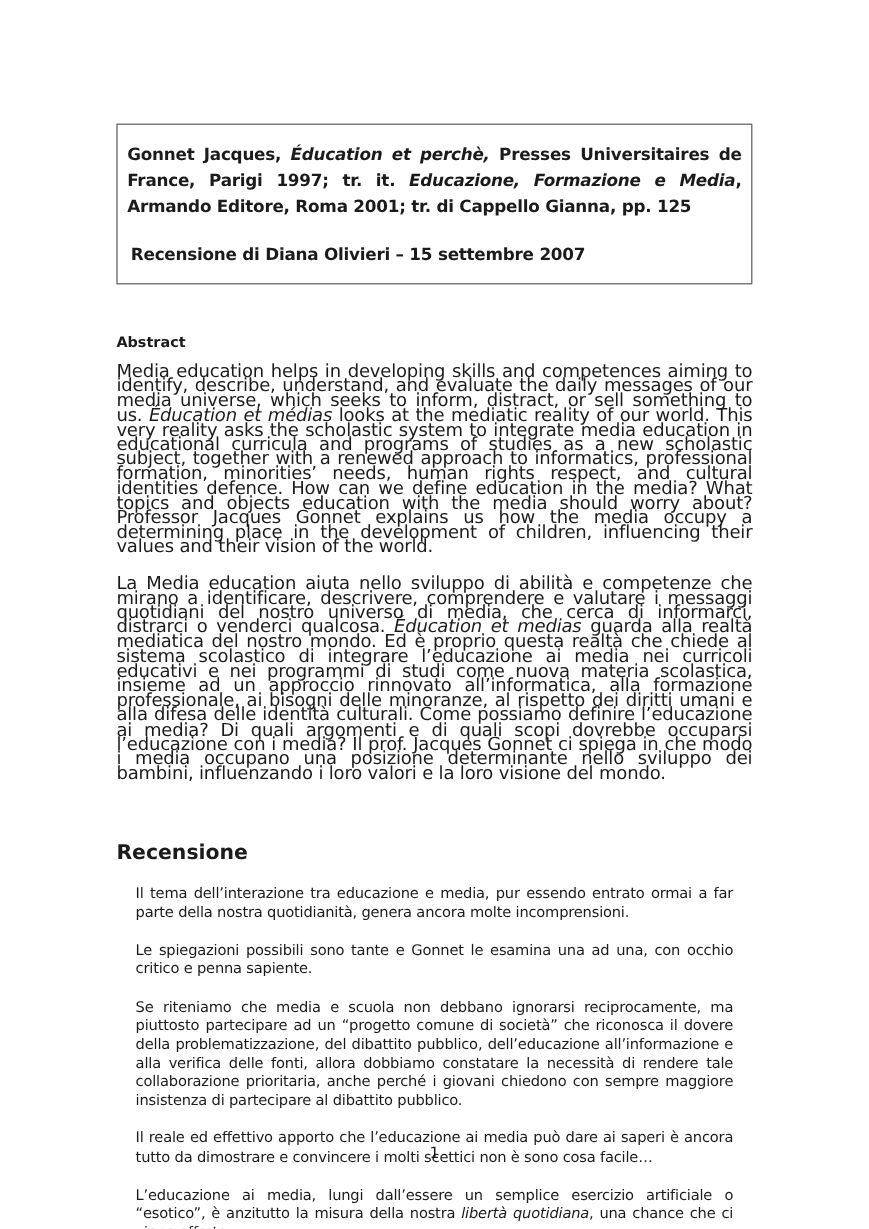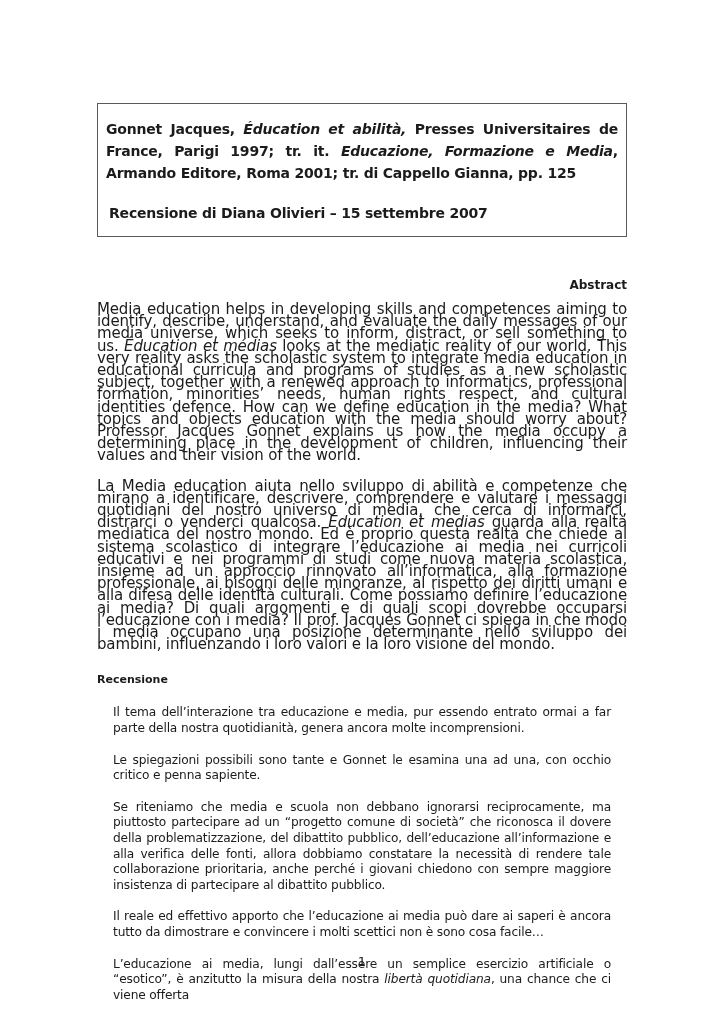--- a/index.html
+++ b/index.html
@@ -40,35 +40,34 @@
     font-size: 14px;
     line-height: 22px;
     font-weight: bold;
     letter-spacing: -0.2px;
   }
   .abstract-heading {
     margin: 41px 0 0 0;
     font-size: 12px;
     line-height: 15px;
     font-weight: bold;
-    text-align: right;
   }
   .abstract-par {
     margin: 10px 0 0 0;
     font-size: 15px;
     line-height: 12.2px;
     text-align: justify;
     letter-spacing: -0.15px;
   }
   .abstract-par.second {
     margin-top: 18px;
   }
   .review-heading {
-    margin: 20px 0 0 0;
-    font-size: 11px;
+    margin: 52px 0 0 0;
+    font-size: 17px;
     line-height: 19px;
     font-weight: bold;
   }
   .review-body {
     margin-top: 14px;
   }
   .review-par {
     margin: 16px;
     font-size: 12.2px;
     line-height: 15.6px;
@@ -85,21 +84,21 @@
     line-height: 16px;
   }
   .seg-italic { font-style: italic; }
 </style>
 </head>
 <body>
 
 <div class="content">
 
   <div class="citation-box">
-    <p class="citation"><span>Gonnet Jacques, </span><span class="seg-italic">Éducation et abilità,</span><span> Presses Universitaires de France, Parigi 1997; tr. it. </span><span class="seg-italic">Educazione, Formazione e Media</span><span>, Armando Editore, Roma 2001; tr. di Cappello Gianna, pp. 125</span></p>
+    <p class="citation"><span>Gonnet Jacques, </span><span class="seg-italic">Éducation et perchè,</span><span> Presses Universitaires de France, Parigi 1997; tr. it. </span><span class="seg-italic">Educazione, Formazione e Media</span><span>, Armando Editore, Roma 2001; tr. di Cappello Gianna, pp. 125</span></p>
     <p class="byline">Recensione di Diana Olivieri – 15 settembre 2007</p>
   </div>
 
   <h2 class="abstract-heading">Abstract</h2>
 
   <p class="abstract-par"><span>Media education helps in developing skills and competences aiming to identify, describe, understand, and evaluate the daily messages of our media universe, which seeks to inform, distract, or sell something to us. </span><span class="seg-italic">Éducation et médias</span><span> looks at the mediatic reality of our world. This very reality asks the scholastic system to integrate media education in educational curricula and programs of studies as a new scholastic subject, together with a renewed approach to informatics, professional formation, minorities’ needs, human rights respect, and cultural identities defence. How can we define education in the media? What topics and objects education with the media should worry about? Professor Jacques Gonnet explains us how the media occupy a determining place in the development of children, influencing their values and their vision of the world.</span></p>
 
   <p class="abstract-par second"><span>La Media education aiuta nello sviluppo di abilità e competenze che mirano a identificare, descrivere, comprendere e valutare i messaggi quotidiani del nostro universo di media, che cerca di informarci, distrarci o venderci qualcosa. </span><span class="seg-italic">Éducation et medias</span><span> guarda alla realtà mediatica del nostro mondo. Ed è proprio questa realtà che chiede al sistema scolastico di integrare l’educazione ai media nei curricoli educativi e nei programmi di studi come nuova materia scolastica, insieme ad un approccio rinnovato all’informatica, alla formazione professionale, ai bisogni delle minoranze, al rispetto dei diritti umani e alla difesa delle identità culturali. Come possiamo definire l’educazione ai media? Di quali argomenti e di quali scopi dovrebbe occuparsi l’educazione con i media? Il prof. Jacques Gonnet ci spiega in che modo i media occupano una posizione determinante nello sviluppo dei bambini, influenzando i loro valori e la loro visione del mondo.</span></p>
 
   <h1 class="review-heading">Recensione</h1>

